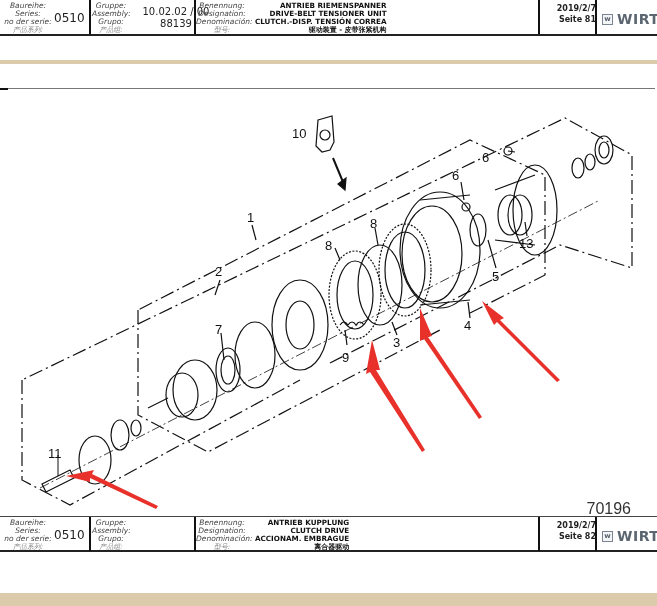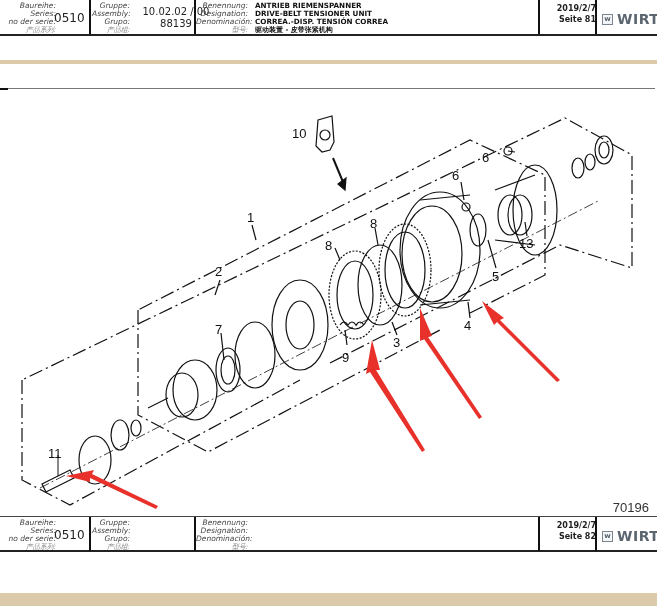--- a/index.html
+++ b/index.html
@@ -1,35 +1,35 @@
 <!DOCTYPE html>
 <html><head>
   <meta charset="utf-8">
   <style>
     html, body { margin: 0; padding: 0; background: #fff; }
     body { width: 657px; height: 606px; position: relative; overflow: hidden; font-family: "DejaVu Sans", sans-serif; }
     .titleblock { position: absolute; left: 0; width: 657px; height: 36px; border-bottom: 2px solid #222; box-sizing: border-box; }
     .tb-top { top: 0; }
     .tb-bottom { top: 516px; }
     .vline { position: absolute; top: 0; width: 2px; height: 34px; background: #111; }
-    .lbls { position: absolute; top: 2px; font-family: "DejaVu Sans", sans-serif; font-style: italic; font-size: 7.5px; line-height: 8px; color: #444; text-align: right; }
+    .lbls { position: absolute; top: 2px; font-family: "DejaVu Sans", sans-serif; font-style: italic; font-size: 7.5px; line-height: 8px; color: #444; text-align: center; }
     .lbls .zh { color: #888; font-size: 7px; }
     .serval { position: absolute; font-family: "DejaVu Sans", sans-serif; font-size: 12px; color: #222; }
     .grpval { position: absolute; font-family: "DejaVu Sans", sans-serif; font-size: 10px; line-height: 12px; color: #222; text-align: center; width: 90px; }
-    .names { position: absolute; top: 2px; font-family: "DejaVu Sans", sans-serif; font-weight: bold; font-size: 7.2px; line-height: 8px; color: #111; }
+    .names { position: absolute; top: 2px; font-family: "DejaVu Sans", sans-serif; font-weight: bold; font-size: 7.2px; line-height: 8px; color: #111; text-align: right; }
     .names .zh { font-weight: bold; font-size: 7px; }
     .datebox { position: absolute; font-family: "DejaVu Sans", sans-serif; font-weight: bold; font-size: 8px; line-height: 11px; text-align: right; color: #222; width: 56px; }
     .logo { position: absolute; display: flex; align-items: center; gap: 4px; }
     .logo-icon { width: 11px; height: 11px; border: 1px solid #7b8591; box-sizing: border-box; font-family: "DejaVu Sans", sans-serif; font-size: 7px; line-height: 9px; text-align: center; color: #5a6570; font-weight: bold; background: #f3f5f7; }
     .logo-text { font-family: "DejaVu Sans", sans-serif; font-weight: bold; font-size: 14px; color: #5b6670; letter-spacing: 0.5px; }
     .tan-sep { position: absolute; left: 0; width: 657px; height: 4px; background: #dccbaa; }
     .frame-top { position: absolute; left: 0; top: 88px; width: 655px; height: 1px; background: #777; }
     .frame-tick { position: absolute; left: 0; top: 88px; width: 8px; height: 2px; background: #111; }
     .diagram { position: absolute; left: 0; top: 89px; width: 657px; height: 427px; }
-    .drawing-id { position: absolute; right: 8px; top: 500px; font-family: "Liberation Sans", sans-serif; font-size: 13px; color: #333; }
+    .drawing-id { position: absolute; right: 26px; top: 500px; font-family: "Liberation Sans", sans-serif; font-size: 16px; color: #333; }
     svg text { font-family: "Liberation Sans", sans-serif; font-size: 13px; fill: #111; }
   </style>
 </head>
 <body>
 
 <div class="titleblock tb-top">
   <div class="lbls" style="left:0;width:56px;">
     <div>Baureihe:</div>
     <div>Series:</div>
     <div>no der serie:</div>
@@ -50,21 +50,21 @@
   <div class="vline" style="left:194px;"></div>
   <div class="lbls" style="left:196px;width:52px;">
     <div>Benennung:</div>
     <div>Designation:</div>
     <div>Denominación:</div>
     <div class="zh">型号:</div>
   </div>
   <div class="names" style="left:255px;">
     <div>ANTRIEB RIEMENSPANNER</div>
     <div>DRIVE-BELT TENSIONER UNIT</div>
-    <div>CORREA.-DISP. TENSIÓN CORREA</div>
+    <div>CLUTCH.-DISP. TENSIÓN CORREA</div>
     <div class="zh">驱动装置 - 皮带张紧机构</div>
   </div>
   <div class="vline" style="left:538px;"></div>
   <div class="datebox" style="left:540px;top:3px;">
     <div>2019/2/7</div>
     <div>Seite 81</div>
   </div>
   <div class="vline" style="left:595px;"></div>
   <div class="logo" style="left:602px;top:11px;">
     <div class="logo-icon">w</div>
@@ -194,20 +194,26 @@
     <div>Grupo:</div>
     <div class="zh">产品组:</div>
   </div>
   <div class="vline" style="left:194px;"></div>
   <div class="lbls" style="left:196px;width:52px;">
     <div>Benennung:</div>
     <div>Designation:</div>
     <div>Denominación:</div>
     <div class="zh">型号:</div>
   </div>
+  <div class="names" style="left:255px;">
+    <div>ANTRIEB KUPPLUNG</div>
+    <div>CLUTCH DRIVE</div>
+    <div>ACCIONAM. EMBRAGUE</div>
+    <div class="zh">离合器驱动</div>
+  </div>
   <div class="vline" style="left:538px;"></div>
   <div class="datebox" style="left:540px;top:3px;">
     <div>2019/2/7</div>
     <div>Seite 82</div>
   </div>
   <div class="vline" style="left:595px;"></div>
   <div class="logo" style="left:602px;top:11px;">
     <div class="logo-icon">w</div>
     <div class="logo-text">WIRT</div>
   </div>

